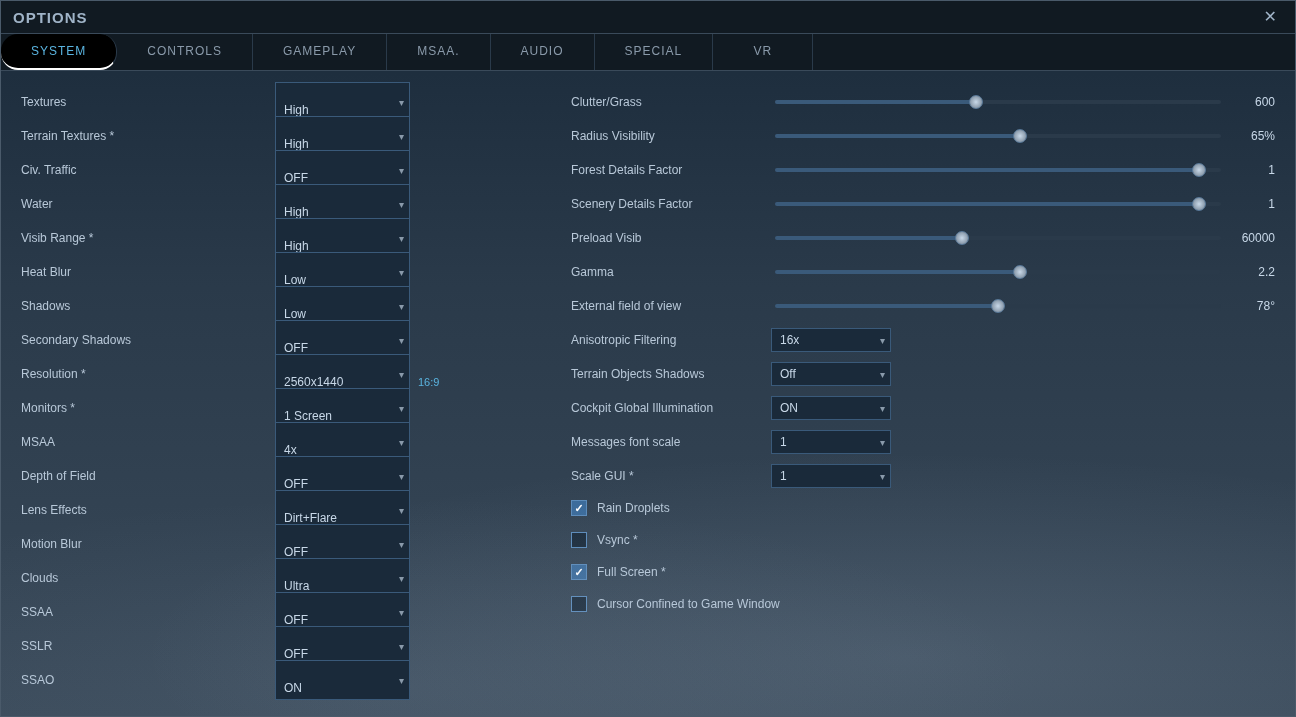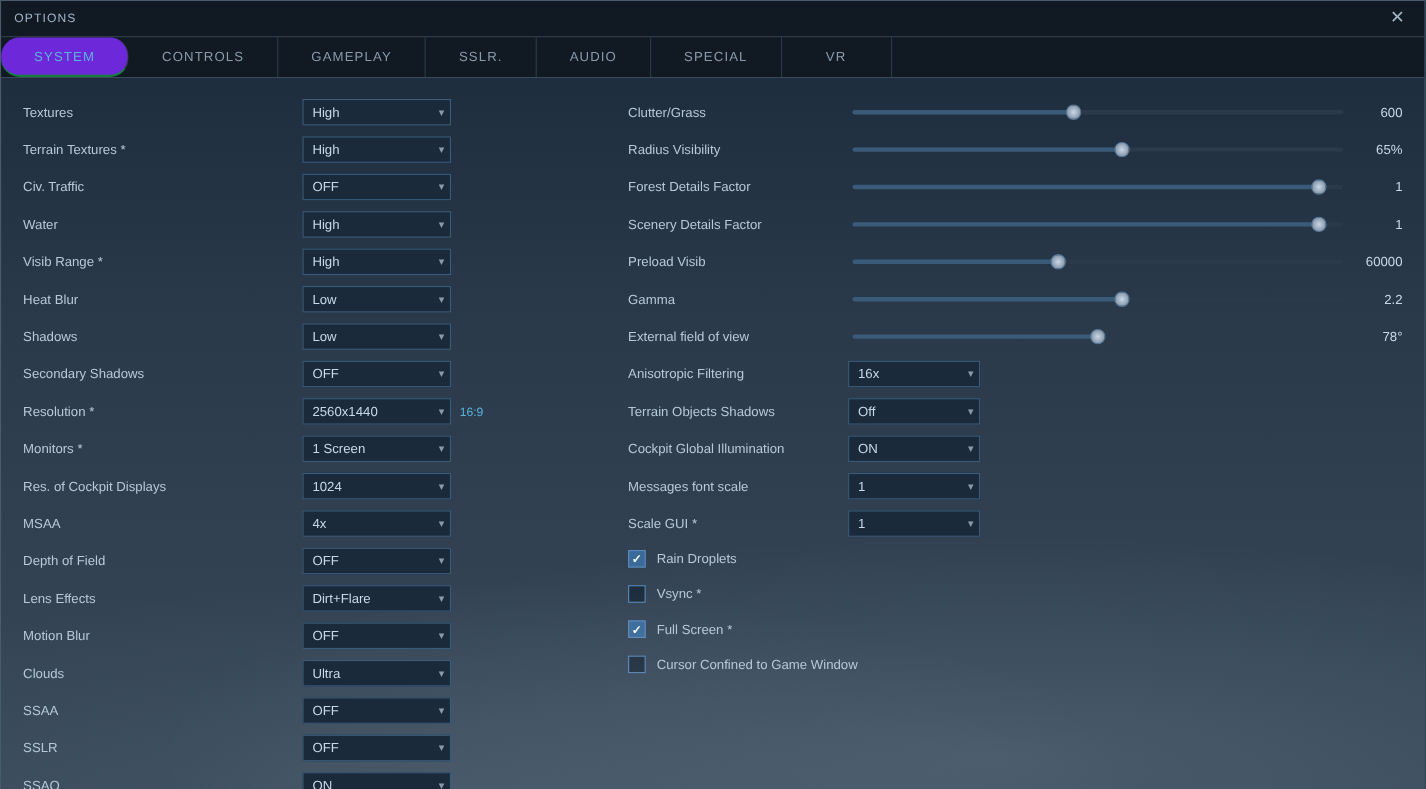--- a/index.html
+++ b/index.html
@@ -34,22 +34,22 @@
     .title-bar {
       background: #111a22;
       padding: 6px 12px;
       display: flex;
       justify-content: space-between;
       align-items: center;
       border-bottom: 1px solid #3a4a5a;
     }
     .title-bar-title {
       color: #a0b4c8;
-      font-size: 11px;
-      font-weight: normal;
+      font-size: 15px;
+      font-weight: bold;
       letter-spacing: 1px;
     }
     .close-btn {
       color: #a0b4c8;
       cursor: pointer;
       font-size: 16px;
       line-height: 1;
       background: none;
       border: none;
       padding: 2px 6px;
@@ -64,22 +64,22 @@
       cursor: pointer;
       font-size: 12px;
       letter-spacing: 1px;
       color: #8a9aaa;
       border-right: 1px solid #2a3a4a;
       text-align: center;
       min-width: 100px;
     }
     .tab.active {
       color: #5ab4e0;
-      border-bottom: 2px solid #15803d;
-      background: #6d28d9;
+      border-bottom: 2px solid #ffffff;
+      background: #000000;
       border-radius: 17px;
     }
     .content {
       display: flex;
       padding: 16px 20px;
       gap: 40px;
     }
     .left-col {
       flex: 0 0 510px;
     }
@@ -99,21 +99,21 @@
       font-size: 12px;
     }
     .setting-value {
       flex: 1;
       position: relative;
     }
     .dropdown {
       background: #1a2a3a;
       border: 1px solid #3a5a7a;
       color: #c8d8e8;
-      padding: 4px 24px 4px 8px;
+      padding: 20px 24px 4px 8px;
       font-size: 12px;
       width: 135px;
       cursor: pointer;
       appearance: none;
       -webkit-appearance: none;
       position: relative;
     }
     .dropdown-wrap {
       position: relative;
       display: inline-block;
@@ -243,21 +243,21 @@
 <div class="window">
   <div class="title-bar">
     <span class="title-bar-title">OPTIONS</span>
     <button class="close-btn">✕</button>
   </div>
 
   <div class="tab-bar">
     <div class="tab active">SYSTEM</div>
     <div class="tab">CONTROLS</div>
     <div class="tab">GAMEPLAY</div>
-    <div class="tab">SSLR.</div>
+    <div class="tab">MSAA.</div>
     <div class="tab">AUDIO</div>
     <div class="tab">SPECIAL</div>
     <div class="tab">VR</div>
   </div>
 
   <div class="content">
     <div class="left-col">
 
       <div id="left-rows">
           <div class="setting-row">
@@ -294,24 +294,20 @@
           </div>
           <div class="setting-row">
             <div class="setting-label">Resolution *</div>
             <div class="setting-value"><div class="dropdown-wrap"><select class="dropdown"><option>2560x1440</option></select></div><span class="resolution-badge">16:9</span></div>
           </div>
           <div class="setting-row">
             <div class="setting-label">Monitors *</div>
             <div class="setting-value"><div class="dropdown-wrap"><select class="dropdown"><option>1 Screen</option></select></div></div>
           </div>
           <div class="setting-row">
-            <div class="setting-label">Res. of Cockpit Displays</div>
-            <div class="setting-value"><div class="dropdown-wrap"><select class="dropdown"><option>1024</option></select></div></div>
-          </div>
-          <div class="setting-row">
             <div class="setting-label">MSAA</div>
             <div class="setting-value"><div class="dropdown-wrap"><select class="dropdown"><option>4x</option></select></div></div>
           </div>
           <div class="setting-row">
             <div class="setting-label">Depth of Field</div>
             <div class="setting-value"><div class="dropdown-wrap"><select class="dropdown"><option>OFF</option></select></div></div>
           </div>
           <div class="setting-row">
             <div class="setting-label">Lens Effects</div>
             <div class="setting-value"><div class="dropdown-wrap"><select class="dropdown"><option>Dirt+Flare</option></select></div></div>

